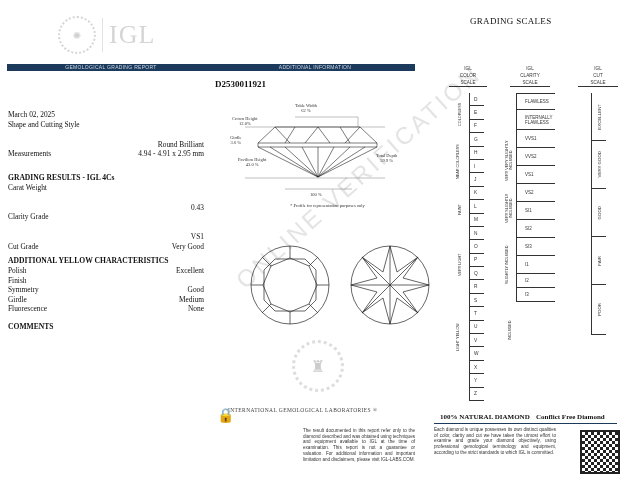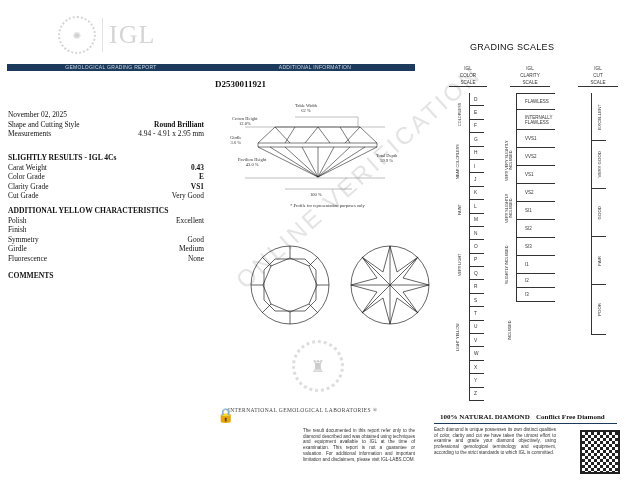--- a/index.html
+++ b/index.html
@@ -8,25 +8,25 @@
   .logo { left:58px; top:16px; display:flex; align-items:center; gap:6px; opacity:0.35; }
   .logo-seal { width:34px; height:34px; border-radius:50%; border:2px dotted #888; display:flex; align-items:center; justify-content:center; font-size:10px; color:#777; }
   .logo-sep { width:1px; height:34px; background:#aaa; }
   .logo-text { font-size:26px; color:#888; letter-spacing:1px; }
   .banner { top:64px; height:7px; background:#1c3a5c; color:#cfd9e6; font-family:"Liberation Sans", sans-serif; font-size:5px; line-height:7px; text-align:center; letter-spacing:0.3px; }
   .b1 { left:7px; width:208px; }
   .b2 { left:215px; width:200px; }
   .left { left:8px; width:196px; font-size:7.4px; }
   .row { display:flex; justify-content:space-between; line-height:9.5px; }
   .h { font-weight:bold; font-size:7.6px; margin-top:5px; line-height:10px; }
-  .b { font-weight:bold; }
+  .b { font-weight:normal;margin-top:20px; }
   .report-no { left:215px; top:79px; width:200px; text-align:left; font-weight:bold; font-size:9px; }
   .profile { left:240px; top:105px; }
   .plabel { position:absolute; font-size:4.5px; color:#333; text-align:center; }
-  .scales-title { left:470px; top:42px; font-family:Liberation Sans, sans-serif; font-size:9px; letter-spacing:0.3px; }
+  .scales-title { left:470px; top:16px; font-family:Liberation Serif, serif; font-size:9px; letter-spacing:0.3px; }
   .sh { font-family:"Liberation Sans", sans-serif; font-size:4.6px; text-align:center; line-height:7px; color:#333; }
   .vt { font-family:"Liberation Sans", sans-serif; font-size:3.8px; color:#333; writing-mode:vertical-rl; transform:rotate(180deg); text-align:center; }
   .clar-box { font-family:"Liberation Sans", sans-serif; font-size:4.5px; color:#333; display:flex; align-items:center; padding-left:8px; box-sizing:border-box; border-bottom:1px solid #333; }
   .color-cell { font-family:"Liberation Sans", sans-serif; font-size:4.8px; color:#333; height:13.4px; display:flex; align-items:center; padding-left:4px; box-sizing:border-box; border-bottom:1px solid #333; position:relative; }
   .cut-cell { border-bottom:1px solid #333; display:flex; align-items:center; justify-content:center; box-sizing:border-box; }
   .natural { left:440px; top:413px; font-weight:bold; font-size:7px; }
   .conflict { left:536px; top:413px; font-weight:bold; font-size:7px; }
   .rule { left:434px; top:423px; width:183px; height:1px; background:#1c3a5c; }
   .small-para { font-family:"Liberation Sans", sans-serif; font-size:4.6px; line-height:5.7px; color:#333; text-align:justify; }
   .watermark { left:240px; top:270px; font-family:"Liberation Sans", sans-serif; font-size:24px; color:#e4e4e4; letter-spacing:3px; transform:rotate(-42deg); transform-origin:left center; white-space:nowrap; }
@@ -41,39 +41,35 @@
   <div class="logo-text">IGL</div>
 </div>
 
 <div class="abs banner b1">GEMOLOGICAL GRADING REPORT</div>
 <div class="abs banner b2">ADDITIONAL INFORMATION</div>
 
 <div class="abs watermark">ONLINE VERIFICATION</div>
 
 <div class="abs left" style="top:110px;">
   <div class="row">
-      <span>November 02, 2025</span>
+      <span>March 02, 2025</span>
     </div>
   <div class="row">
       <span>Shape and Cutting Style</span>
       <span class="b">Round Brilliant</span>
     </div>
   <div class="row">
       <span>Measurements</span>
       <span>4.94 - 4.91 x 2.95 mm</span>
     </div>
 
-  <div class="h" style="margin-top:14px;">SLIGHTLY RESULTS - IGL 4Cs</div>
+  <div class="h" style="margin-top:14px;">GRADING RESULTS - IGL 4Cs</div>
   <div class="row">
       <span>Carat Weight</span>
       <span class="b">0.43</span>
-    </div>
-  <div class="row">
-      <span>Color Grade</span>
-      <span class="b">E</span>
     </div>
   <div class="row">
       <span>Clarity Grade</span>
       <span class="b">VS1</span>
     </div>
   <div class="row">
       <span>Cut Grade</span>
       <span>Very Good</span>
     </div>
 

